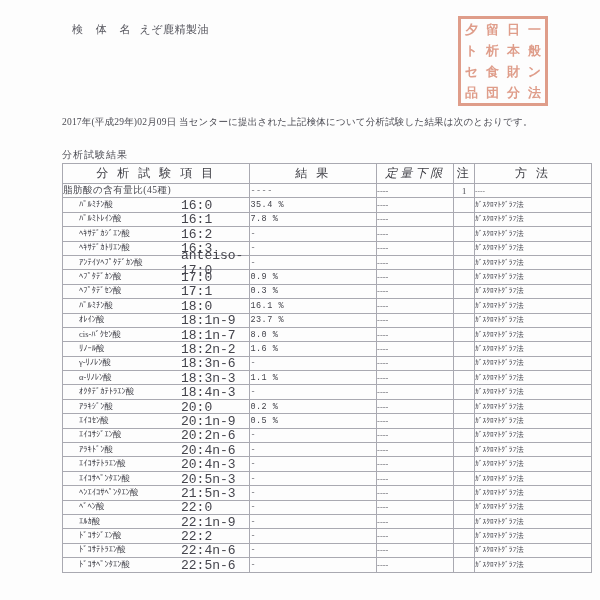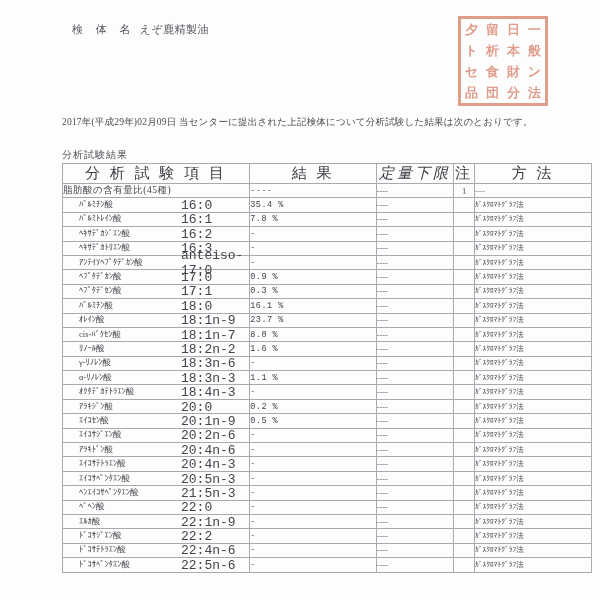--- a/index.html
+++ b/index.html
@@ -90,21 +90,21 @@
   table.rt th,table.rt td{
     border:1px solid #a9a9b1;
     padding:0;
     height:13.4px;
     vertical-align:middle;
     font-weight:normal;
   }
   table.rt th{
     text-align:center;
     height:19px;
-    font-size:15px;
+    font-size:12px;
     letter-spacing:3px;
     color:#3b3b42;
   }
   .c-item{width:196px;}
   .c-res{width:132px;}
   .c-lim{width:80px;font-style:italic;}
   .c-note{width:20px;}
   .c-meth{width:122px;}
 
   td.item{padding-left:3px;position:relative;}

